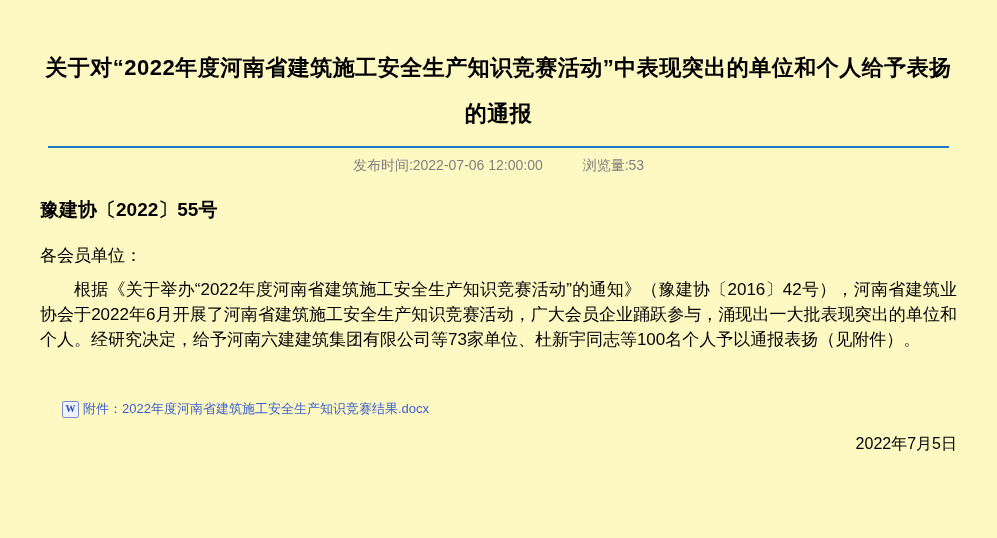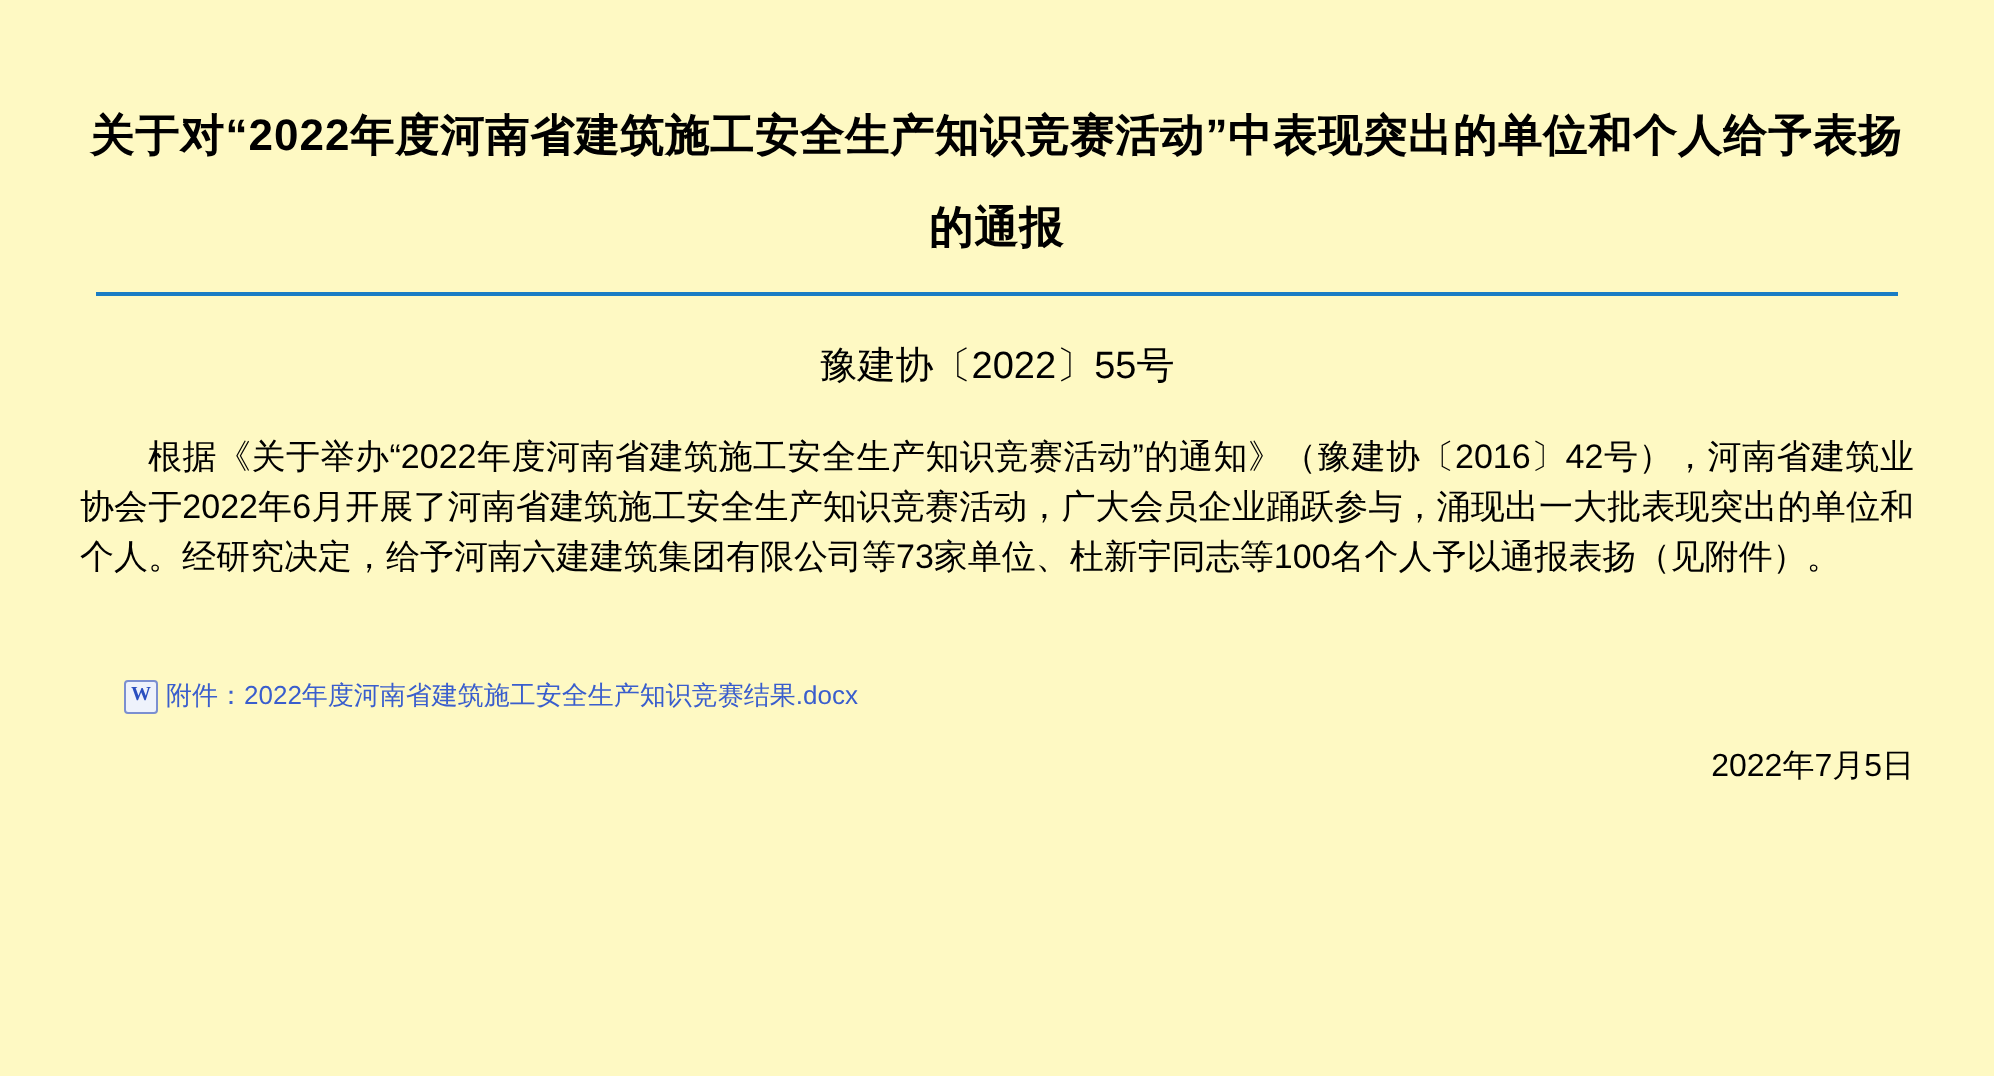--- a/index.html
+++ b/index.html
@@ -36,23 +36,22 @@
   .meta {
     margin-top: 9px;
     text-align: center;
     font-size: 14px;
     color: #808080;
   }
   .meta .meta-item { display: inline-block; }
   .meta .meta-item + .meta-item { margin-left: 36px; }
   .doc-number {
     margin-top: 22px;
-    text-align: center;
     font-size: 19px;
-    font-weight: normal;
+    font-weight: bold;
     color: #000000;
   }
   .body-text {
     margin-top: 20px;
     font-size: 17px;
     color: #000000;
     line-height: 25px;
     text-align: justify;
   }
   .body-text p { margin: 0; }
@@ -100,24 +99,29 @@
 </style>
 </head>
 <body>
 
 <div class="page">
 
   <h1 class="title">关于对“2022年度河南省建筑施工安全生产知识竞赛活动”中表现突出的单位和个人给予表扬的通报</h1>
 
   <hr class="divider">
 
+  <div class="meta">
+    <span class="meta-item">发布时间:2022-07-06 12:00:00</span>
+    <span class="meta-item">浏览量:53</span>
+  </div>
 
   <div class="doc-number">豫建协〔2022〕55号</div>
 
   <div class="body-text">
+    <p class="salutation">各会员单位：</p>
     <p class="para">根据《关于举办“2022年度河南省建筑施工安全生产知识竞赛活动”的通知》（豫建协〔2016〕42号），河南省建筑业协会于2022年6月开展了河南省建筑施工安全生产知识竞赛活动，广大会员企业踊跃参与，涌现出一大批表现突出的单位和个人。经研究决定，给予河南六建建筑集团有限公司等73家单位、杜新宇同志等100名个人予以通报表扬（见附件）。</p>
   </div>
 
   <div class="attachment-row">
     <a class="attachment-link" href="#">
       <span class="word-icon">W</span>
       <span>附件：2022年度河南省建筑施工安全生产知识竞赛结果.docx</span>
     </a>
   </div>
 

